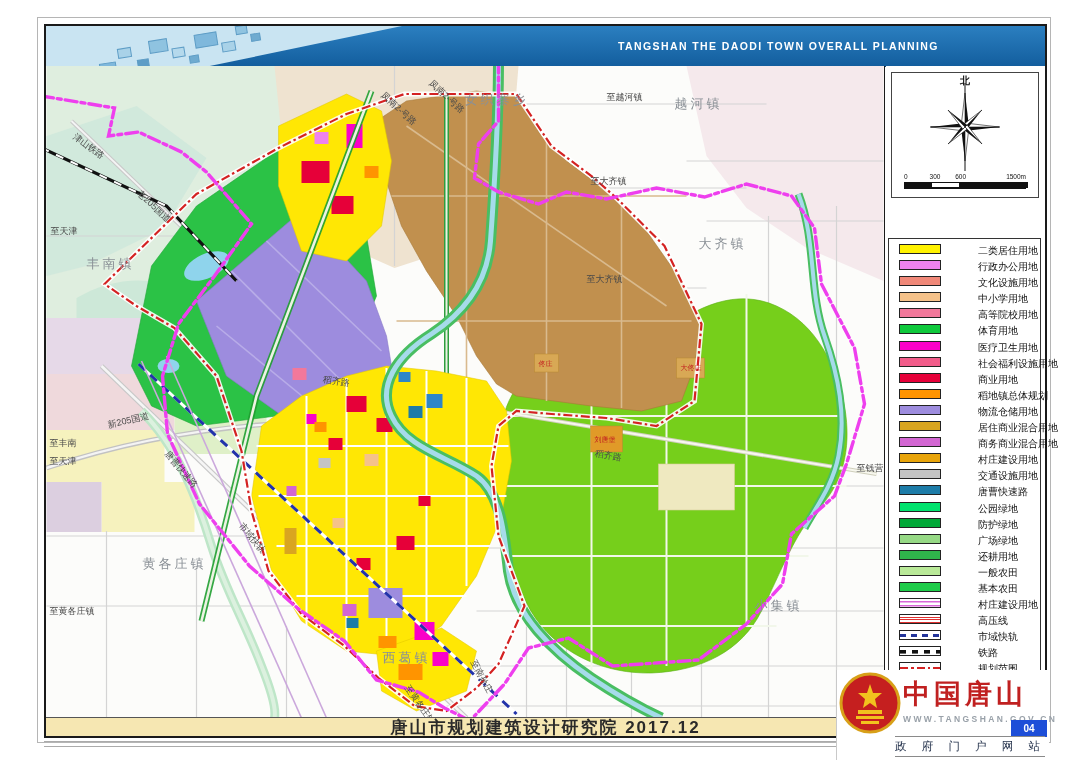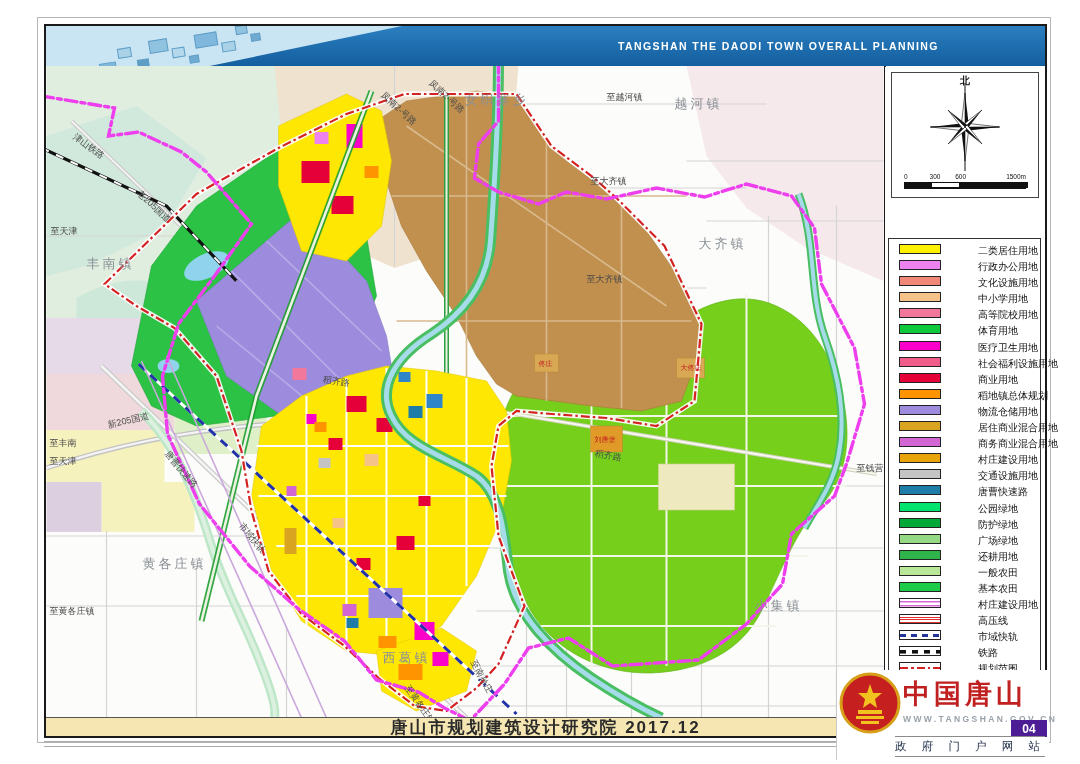--- a/index.html
+++ b/index.html
@@ -55,21 +55,21 @@
   .lg-label{font-size:10px;color:#111;margin-left:8px;white-space:nowrap;}
   
   .footer{left:0;bottom:0;width:999px;height:18px;background:#F6E7B2;border-top:1px solid #555;
     display:flex;align-items:center;justify-content:center;font-size:17px;font-weight:bold;color:#2A2A2A;letter-spacing:2px;}
   
   .logo{left:836px;top:670px;width:212px;height:90px;background:#fff;z-index:6;border-left:1px solid #C9C9C9;}
   .emblem{left:2px;top:2px;}
   .logo-title{left:66px;top:6px;font-family:"DejaVu Serif","Liberation Serif",serif;font-weight:bold;
     font-size:27px;color:#C02020;letter-spacing:4px;white-space:nowrap;}
   .logo-url{left:66px;top:44px;font-size:8.5px;font-weight:bold;color:#99A1A9;letter-spacing:2.4px;white-space:nowrap;}
-  .page-badge{right:2px;top:50px;width:36px;height:17px;background:#4c1d95;color:#fff;font-size:12px;
+  .page-badge{right:2px;top:50px;width:36px;height:17px;background:#1d4ed8;color:#fff;font-size:10px;
     font-weight:bold;display:flex;align-items:center;justify-content:center;}
   .site-label{left:58px;top:66px;width:150px;text-align:center;font-size:11.5px;color:#22304A;
     letter-spacing:6px;border-top:1px solid #8A8A8A;border-bottom:1px solid #8A8A8A;padding:2px 0;white-space:nowrap;}
   svg text{font-family:"Liberation Sans","DejaVu Sans",sans-serif;}
   .t-town{font-size:13px;fill:#8A9096;letter-spacing:3px;}
   .t-road{font-size:9px;fill:#4A4A4A;}
   .t-vill{font-size:7px;fill:#C22020;}
 </style>
 </head>
 <body>

